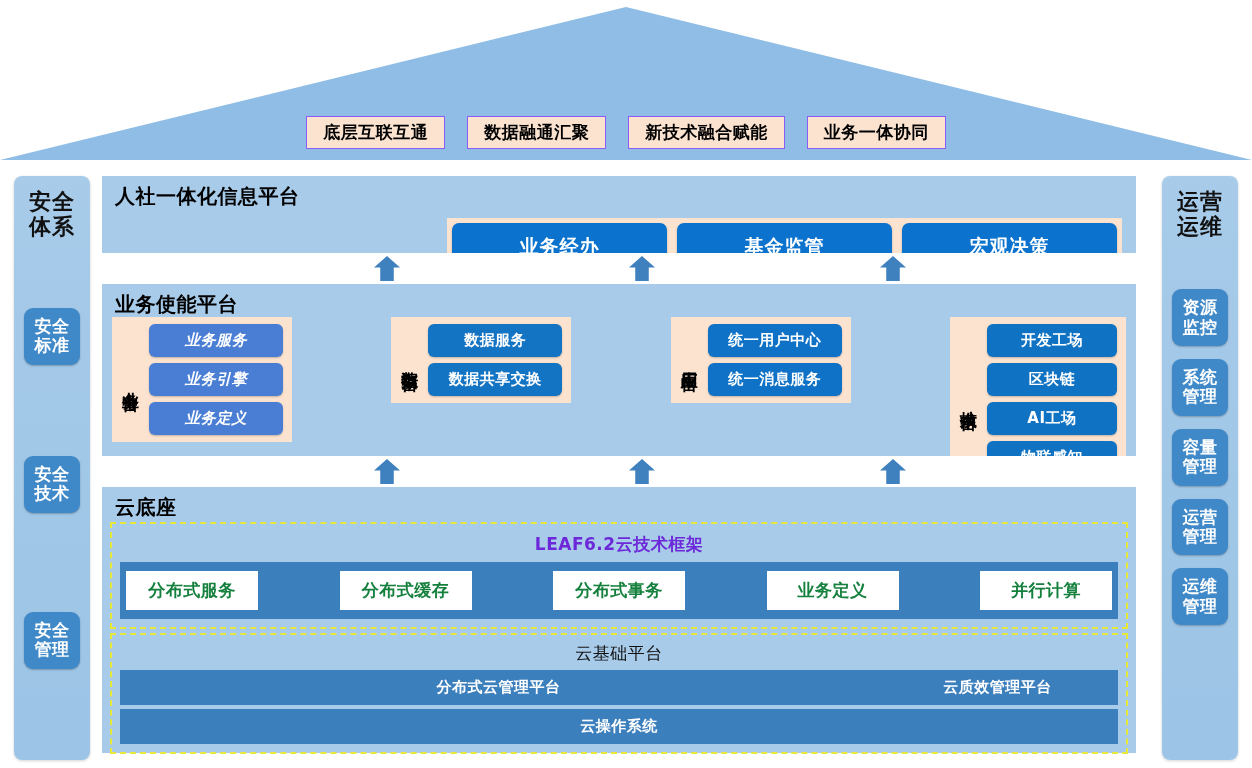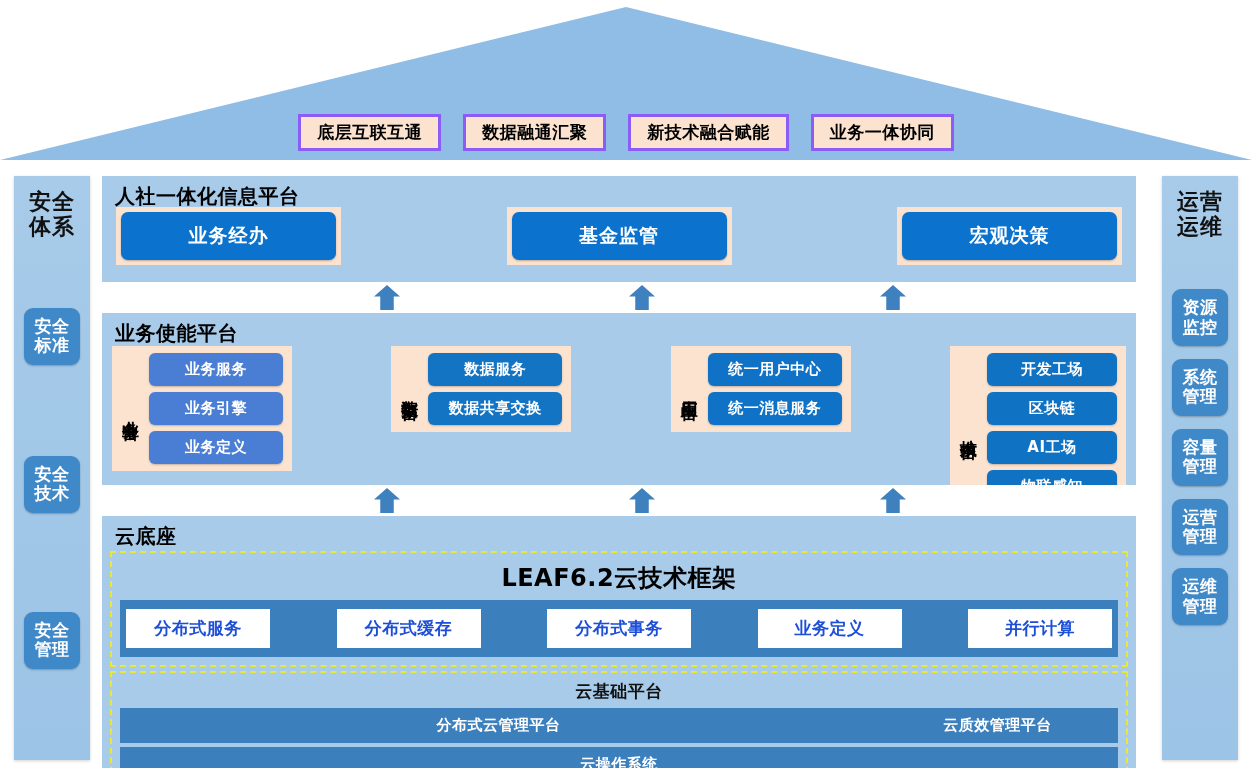--- a/index.html
+++ b/index.html
@@ -15,31 +15,31 @@
     position:absolute;left:0;top:0;width:1252px;height:160px;
     background:#8fbde5;
     clip-path:polygon(50% 7px, 1252px 160px, 0px 160px);
   }
   .roof-labels{
     position:absolute;left:0;top:113px;width:1252px;height:38px;
     display:flex;justify-content:center;align-items:center;gap:22px;
   }
   .roof-chip{
     background:#fbe3d0;
-    border:3px solid #8b5cf6;
+    border:1px solid #8b5cf6;
     padding:7px 16px;
     font-size:17px;font-weight:bold;color:#000;
     letter-spacing:.5px;line-height:1;white-space:nowrap;
   }
 
   
   .side{
     position:absolute;top:176px;width:76px;height:584px;
     background:linear-gradient(180deg,#a7cbe9 0%,#9cc4e6 100%);
-    border-radius:0;
+    border-radius:8px;
     box-shadow:0 1px 3px rgba(0,0,0,.18);
     display:flex;flex-direction:column;align-items:center;
   }
   .side-left{left:14px;}
   .side-right{right:14px;gap:36px;}
   .side-title{
     margin-top:14px;font-size:22px;font-weight:bold;color:#111;
     text-align:center;line-height:1.12;letter-spacing:1px;
   }
   .side-chip{
@@ -67,22 +67,22 @@
   .gap{height:31px;background:#ffffff;position:relative;}
   .gap .arrow{position:absolute;top:3px;}
 
   .arrow{
     width:26px;height:25px;
     background:#3f80bf;
     clip-path:polygon(50% 0%, 100% 46%, 76% 46%, 76% 100%, 24% 100%, 24% 46%, 0% 46%);
   }
 
   
-  .l1{height:106px;}
-  .l1-row{display:flex;justify-content:space-between;padding:0 14px;margin-top:0;}
+  .l1{height:77px;}
+  .l1-row{display:flex;justify-content:flex-end;padding:0 14px;margin-top:11px;}
   .plat-card{
     background:#fbe3d0;padding:5px;width:225px;box-sizing:border-box;
   }
   .plat-btn{
     background:#0b72cd;border-radius:7px;
     color:#fff;font-size:19px;font-weight:bold;text-align:center;
     padding:11px 0;letter-spacing:1px;
     box-shadow:0 1px 2px rgba(0,0,0,.25);
   }
 
@@ -94,44 +94,44 @@
     font-size:17px;font-weight:bold;color:#000;
     writing-mode:vertical-rl;text-orientation:upright;
     line-height:1.12;letter-spacing:1px;
   }
   .mid-items{display:flex;flex-direction:column;gap:6px;}
   .mid-btn{
     border-radius:6px;color:#fff;font-weight:bold;font-size:15px;
     text-align:center;padding:7px 0;letter-spacing:.5px;
     box-shadow:0 1px 2px rgba(0,0,0,.22);
   }
-  .b-biz  .mid-btn{background:#4a7ed4;width:134px;}
+  .b-biz  .mid-btn{background:#4a7ed4;width:134px;font-style:italic;}
   .b-data .mid-btn{background:#1474c4;width:134px;}
   .b-app  .mid-btn{background:#0f72c6;width:134px;}
   .b-tech .mid-btn{background:#1072c2;width:130px;}
 
   
   .l3{height:266px;}
   .dashed{
     border:2px dashed #e8e83a;margin:4px 8px 0 8px;background:transparent;
   }
   .dashed-title{
-    text-align:center;font-size:24px;font-weight:bold;color:#000000;
+    text-align:center;font-size:17px;font-weight:bold;color:#6d28d9;
     padding:9px 0 6px 0;letter-spacing:.5px;
   }
   .tech-strip{
     background:#3c7fbd;margin:0 8px 8px 8px;padding:9px 6px;
     display:flex;justify-content:space-between;
   }
   .tech-box{
-    background:#ffffff;color:#1d4ed8;font-weight:bold;font-size:17px;
-    text-align:center;padding:8px 0;width:144px;letter-spacing:.5px;
+    background:#ffffff;color:#15803d;font-weight:bold;font-size:17px;
+    text-align:center;padding:8px 0;width:132px;letter-spacing:.5px;
   }
   .base-title{
-    text-align:center;font-size:17px;font-weight:bold;color:#111;
+    text-align:center;font-size:17px;font-weight:normal;color:#111;
     padding:7px 0 5px 0;letter-spacing:.5px;
   }
   .base-row{display:flex;gap:0;margin:0 8px 4px 8px;}
   .base-box{
     background:#3c7fbd;color:#fff;font-weight:bold;font-size:15px;
     text-align:center;padding:8px 0;letter-spacing:.5px;
   }
   .base-wide{margin:0 8px 8px 8px;}
 </style>
 </head>

